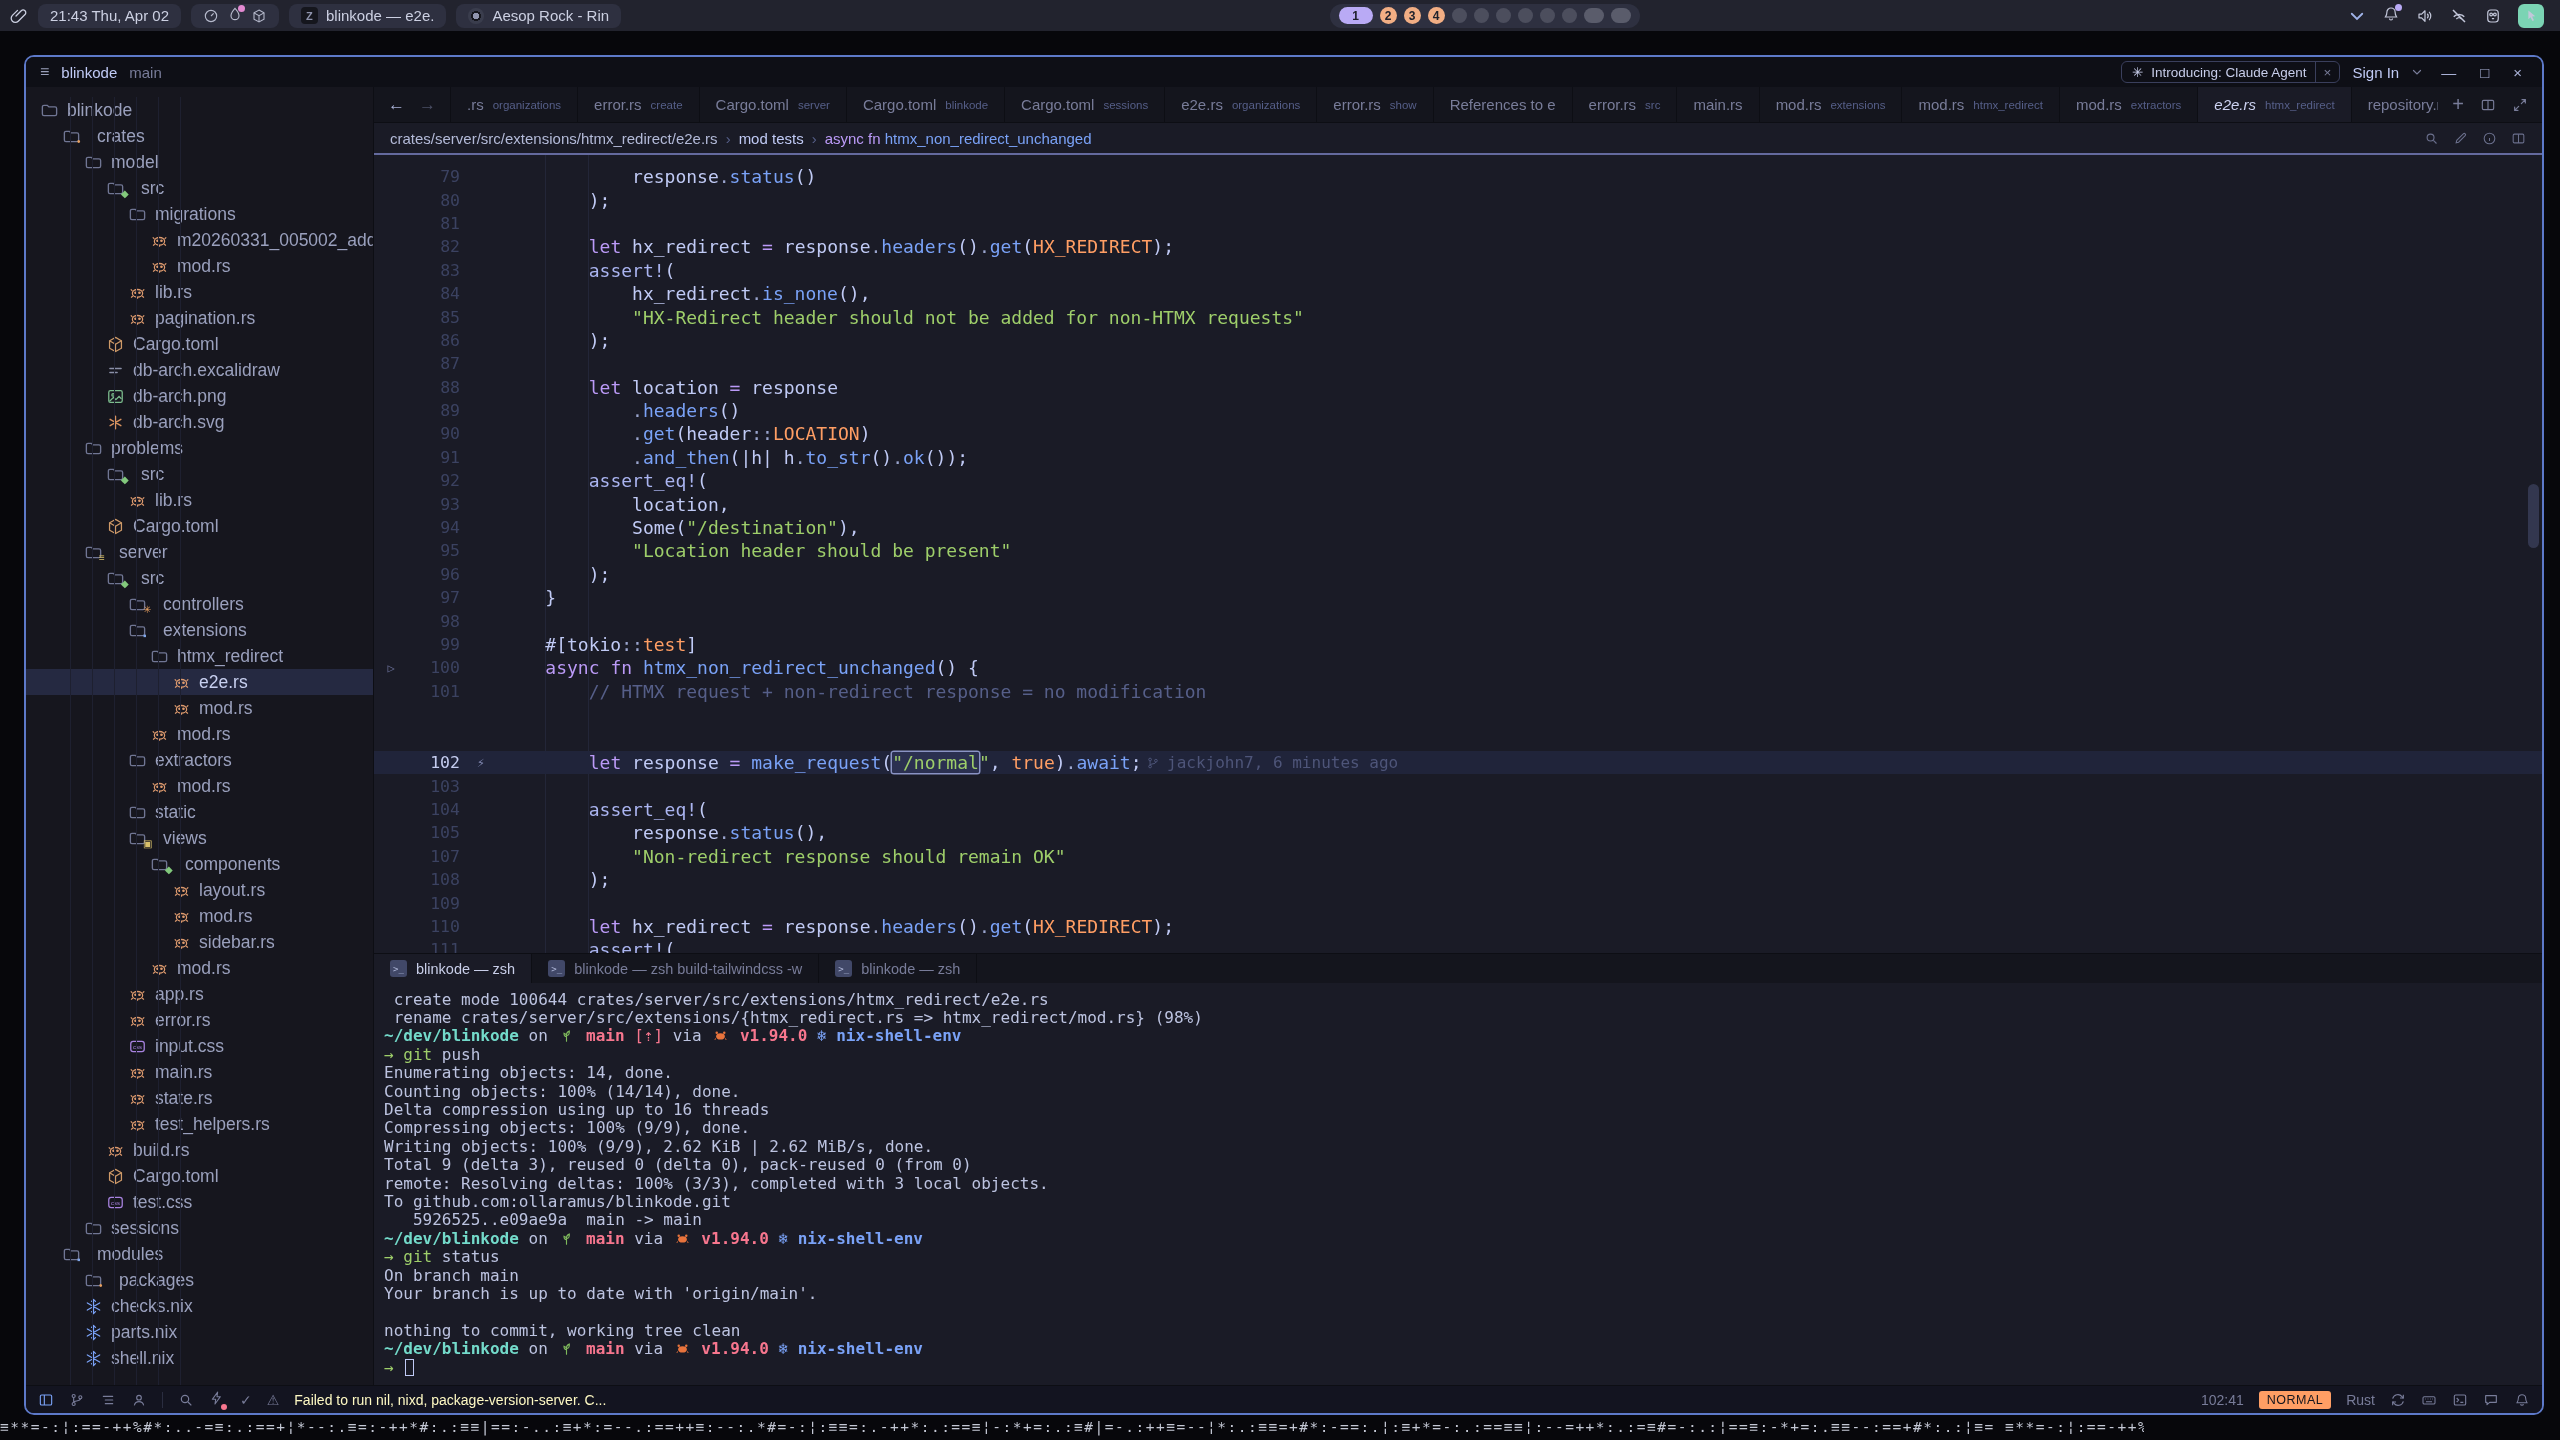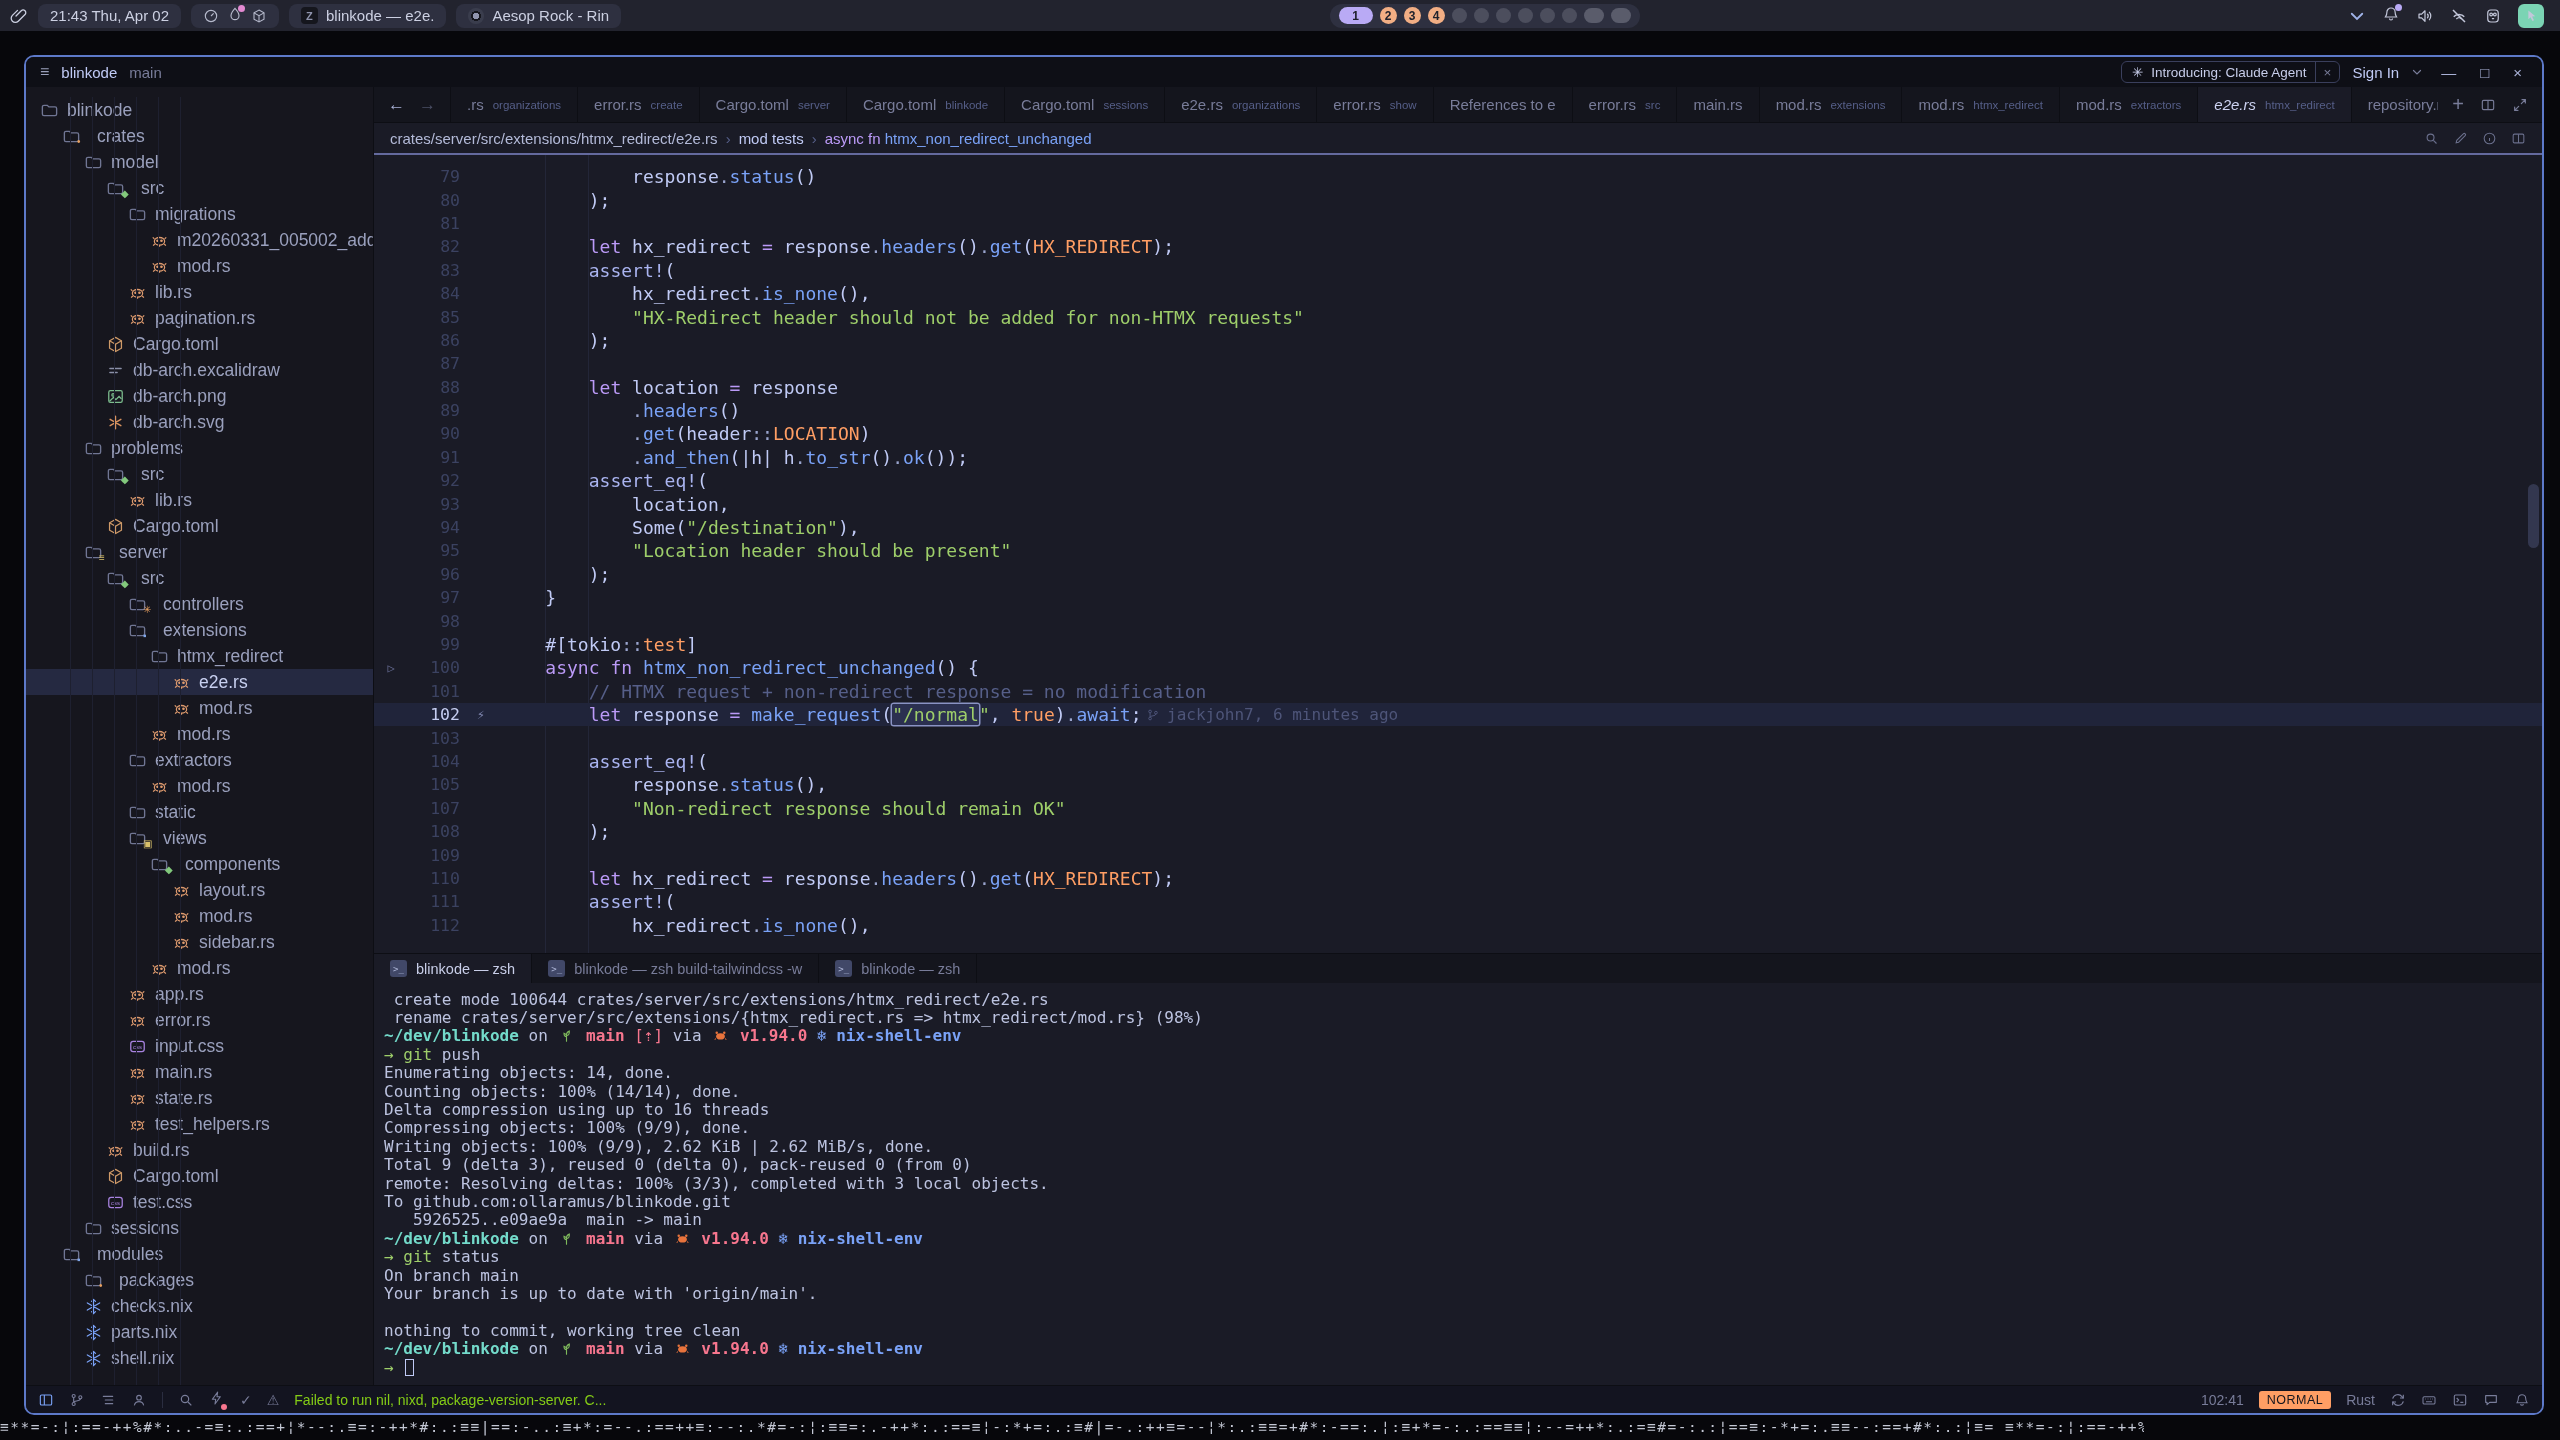--- a/index.html
+++ b/index.html
@@ -68,21 +68,21 @@
   .crumbbar{height:30px;background:#1a1b26;display:flex;align-items:center;padding:0 16px;font-family:Liberation Sans, sans-serif;font-size:15px;gap:8px;flex:none;}
   .crumb-path{color:#b3bad8;} .crumb-sep{color:#565f89;} .crumb-mod{color:#c0caf5;}
   .crumb-kw{color:#bb9af7;} .crumb-fn{color:#7aa2f7;}
   .crumbicons{margin-left:auto;display:flex;gap:14px;color:#6a6f8c;}
   .crumbicons .ic{width:15px;height:15px;}
 
   
   .editor{flex:1;background:#1a1b26;border-top:2px solid #646a9e;position:relative;overflow:hidden;font-family:"DejaVu Sans Mono",monospace;}
   .codelines{position:absolute;inset:10px 0 0 0;}
   .cline{height:23.4px;display:flex;align-items:center;position:relative;}
-  .cline.hl{background:#20243a;}
+  .cline.hl{background:#20243a;margin-top:48px;}
   .gslot1{width:34px;flex:none;text-align:center;color:#6a7099;font-size:12px;}
   .gnum{width:52px;flex:none;text-align:right;color:#3b4261;font-size:16.5px;}
   .cline.hl .gnum{color:#c5cdf0;}
   .gslot2{width:42px;flex:none;text-align:center;color:#7d84ad;font-size:13px;}
   .ctext{white-space:pre;font-size:18px;color:#c0caf5;}
   .ck{color:#bb9af7;} .cf{color:#7aa2f7;} .cs{color:#9ece6a;} .co{color:#ff9e64;}
   .cc{color:#565f89;} .ct{color:#c0caf5;} .cp{color:#9aa5ce;} .cm{color:#aab4f0;}
   .cbox{color:#9ece6a;background:#2b3050;box-shadow:0 0 0 1.5px #8a93c4;border-radius:2px;}
   .blame{position:absolute;left:772px;top:0;height:100%;display:flex;align-items:center;gap:7px;color:#4e5579;font-size:16px;white-space:pre;}
   .blame .ic{width:14px;height:14px;}
@@ -100,21 +100,21 @@
   .tredb{color:#f7768e;font-weight:bold;} .tblueb{color:#7aa2f7;font-weight:bold;}
   .tsnow{color:#7aa2f7;} .tgreen{color:#9ece6a;}
   .tline .ic{width:15px;height:15px;margin:0 2px;}
   .ileaf{color:#7fba5c;} .icrabt{color:#e8733c;}
   .tcursor{display:inline-block;width:9px;height:17px;border:1.5px solid #c0caf5;margin-left:2px;}
 
   
   .statusbar{position:absolute;left:0;right:0;bottom:0;height:28px;background:#131420;border-top:1px solid #0d0e14;display:flex;align-items:center;padding:0 12px;gap:15px;color:#787c99;font-size:14px;}
   .statusbar .ic{width:16px;height:16px;}
   .sb-sep{width:1px;height:16px;background:#2a2d40;}
-  .sb-err{color:#84cc16;font-size:14px;}
+  .sb-err{color:#fef9c3;font-size:14px;}
   .sb-right{margin-left:auto;display:flex;align-items:center;gap:15px;}
   .mode{background:#ff9e64;color:#15161e;font-weight:normal;font-size:12.5px;border-radius:3px;padding:2px 8px;letter-spacing:.5px;}
   .sb-blue{color:#7aa2f7;}
   .dotpink{width:6px;height:6px;border-radius:50%;background:#f7768e;position:absolute;right:-2px;bottom:-1px;}
 
   
   .asciiline{position:absolute;left:0;right:0;top:1419px;height:21px;color:#c3c7d4;font-family:"DejaVu Sans Mono",monospace;font-size:14.5px;white-space:nowrap;overflow:hidden;letter-spacing:1.5px;}
 </style>
 </head>
 <body>

